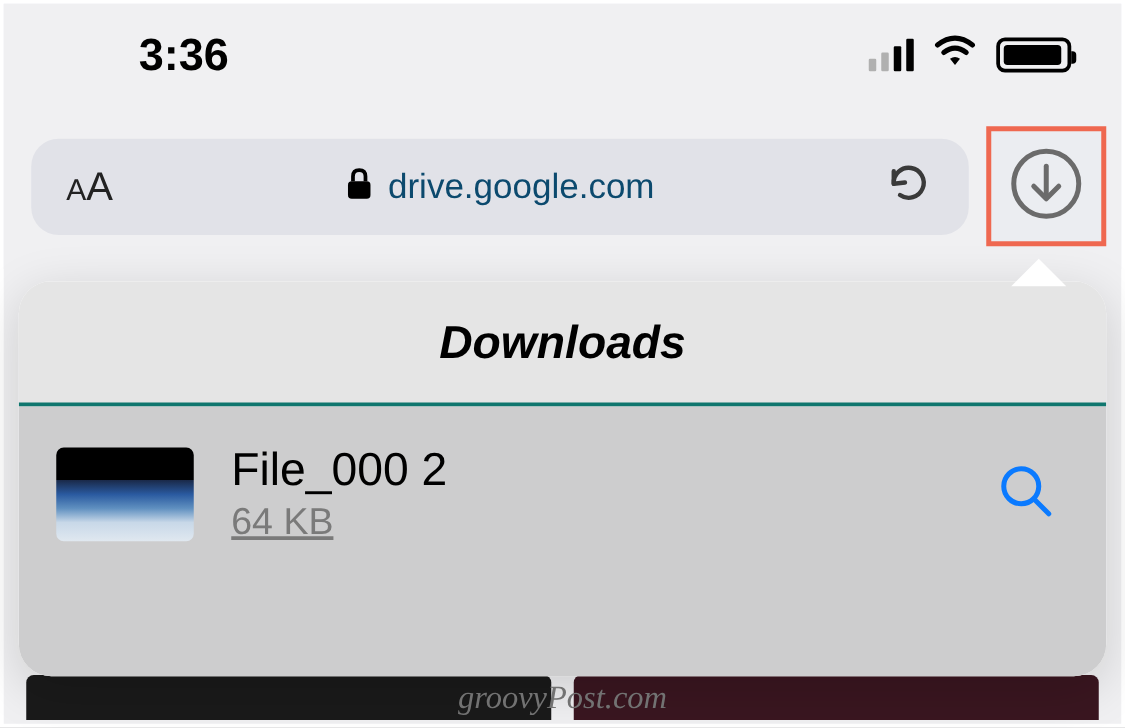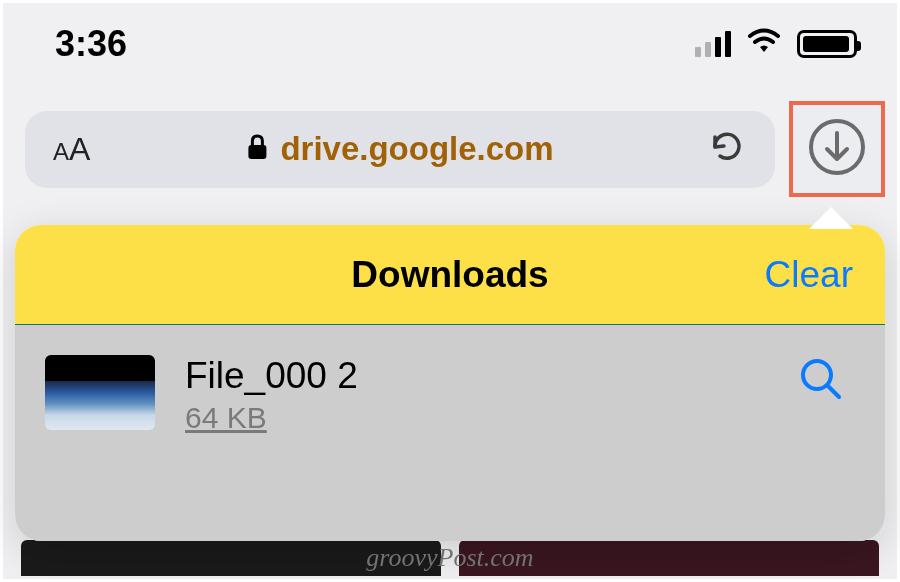--- a/index.html
+++ b/index.html
@@ -20,21 +20,21 @@
       top: 3px;
       left: 3px;
       right: 3px;
       bottom: 3px;
       background: #f0f0f2;
     }
     .status-bar {
       display: flex;
       justify-content: space-between;
       align-items: center;
-      padding: 20px 40px 18px 52px;
+      padding: 20px 40px 18px 108px;
       background: #f0f0f2;
     }
     .status-time {
       font-size: 36px;
       font-weight: 600;
       color: #000;
     }
     .status-icons {
       display: flex;
       align-items: center;
@@ -112,23 +112,23 @@
       transform: translateX(-50%);
       display: flex;
       align-items: center;
       gap: 12px;
     }
     .lock-icon svg {
       width: 22px;
       height: 28px;
     }
     .url-text {
-      font-size: 33px;
-      color: #a16207;
-      font-weight: 700;
+      font-size: 28px;
+      color: #0c4a6e;
+      font-weight: 400;
     }
     .refresh-icon {
       margin-left: auto;
     }
     .refresh-icon svg {
       width: 40px;
       height: 40px;
     }
     .download-btn-wrap {
       width: 96px;
@@ -160,25 +160,26 @@
       right: 44px;
       width: 0;
       height: 0;
       border-left: 22px solid transparent;
       border-right: 22px solid transparent;
       border-bottom: 22px solid #fff;
       z-index: 10;
     }
     .popup-header {
       height: 100px;
-      background: #fde047;
-      display: flex;
-      align-items: center;
-      position: relative;
-      border-bottom: 1px solid #0f766e;
+      background: #e5e5e5;
+      display: flex;
+      align-items: center;
+      position: relative;
+      border-bottom: 3px solid #0f766e;
+      font-style: italic;
     }
     .popup-title {
       position: absolute;
       left: 50%;
       transform: translateX(-50%);
       font-size: 37px;
       font-weight: 700;
       color: #000;
     }
     .popup-clear {
@@ -187,20 +188,21 @@
       font-size: 37px;
       color: #0a7aff;
       font-weight: 400;
     }
     .popup-body {
       background: #cdcdce;
       height: 100%;
     }
     .download-item {
       display: flex;
+      align-items: center;
       padding: 30px 30px;
       gap: 30px;
     }
     .thumbnail {
       width: 110px;
       height: 75px;
       border-radius: 6px;
       background: linear-gradient(to bottom, #000 0%, #000 35%, #1a2a4a 35%, #2a5aa0 50%, #6090c0 65%, #c8d8e8 80%, #e0e8f0 100%);
       position: relative;
       overflow: hidden;
@@ -325,21 +327,20 @@
   </div>
 
   <div class="dark-bg"></div>
   <div class="tile-left"></div>
   <div class="tile-right"></div>
 
   <div class="popup-arrow"></div>
   <div class="downloads-popup">
     <div class="popup-header">
       <div class="popup-title">Downloads</div>
-      <div class="popup-clear">Clear</div>
     </div>
     <div class="popup-body">
       <div class="download-item">
         <div class="thumbnail"></div>
         <div class="file-info">
           <div class="file-name">File_000 2</div>
           <div class="file-size">64 KB</div>
         </div>
         <div class="search-file-icon">
           <svg viewBox="0 0 48 48" fill="none">

